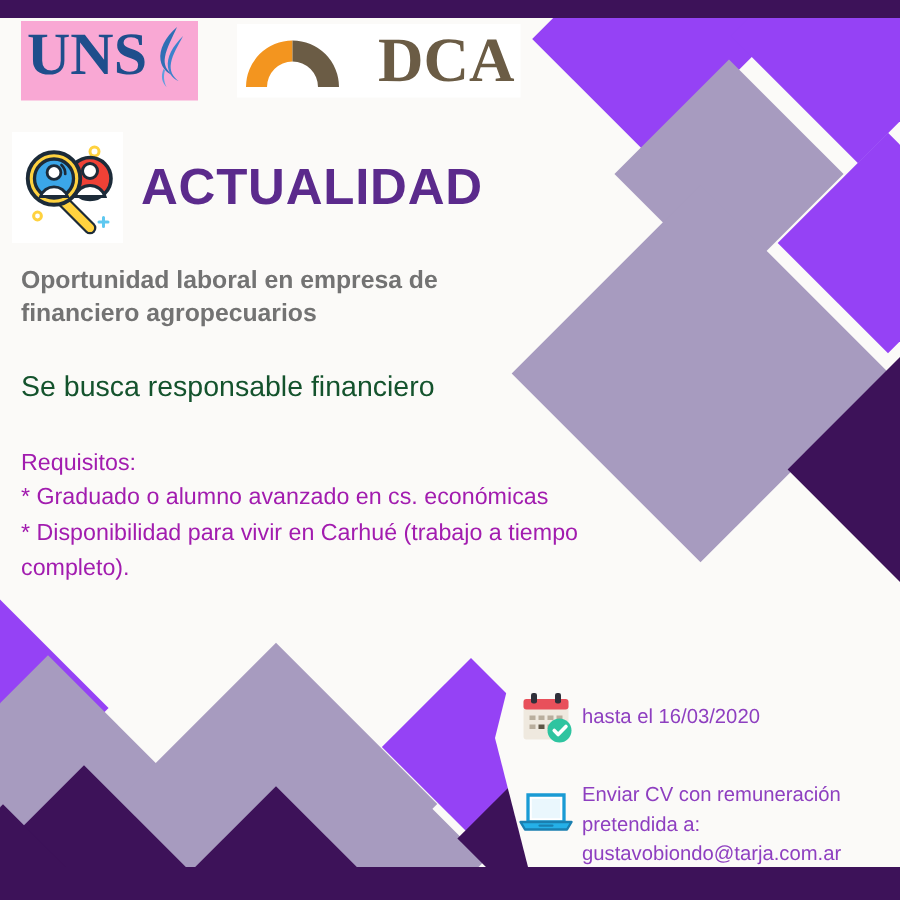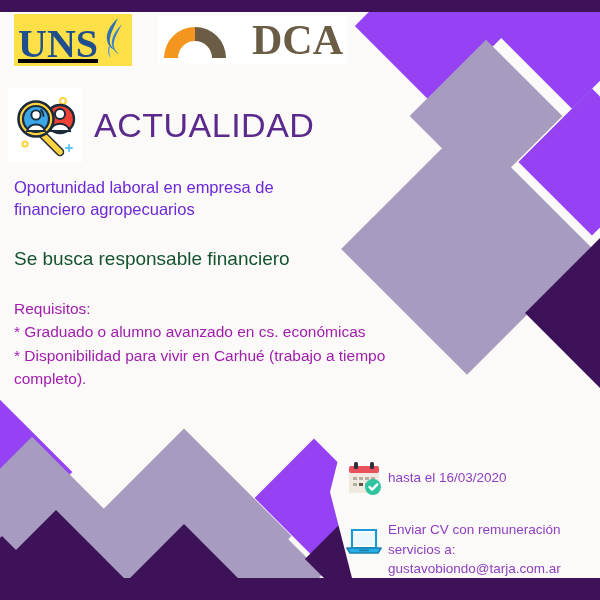--- a/index.html
+++ b/index.html
@@ -46,24 +46,23 @@
     position: absolute;
     top: 14px;
     left: 14px;
     display: flex;
     align-items: center;
     gap: 26px;
     z-index: 5;
   }
   .uns-logo {
     display: flex;
-    align-items: flex-end;
-    background: #fde047;
+    align-items: flex-start;
+    background: #f9a8d4;
     padding: 2px 6px 2px 4px;
-    text-decoration: underline;
   }
   .uns-text {
     font-family: "Liberation Serif", serif;
     font-size: 40px;
     font-weight: 700;
     letter-spacing: 0px;
     color: #1f4e8c;
     line-height: 1;
   }
   .uns-flame { margin-left: 2px; }
@@ -94,38 +93,38 @@
     z-index: 5;
   }
   .actualidad-icon {
     width: 74px;
     height: 74px;
     background: #ffffff;
     display: block;
   }
   .actualidad-title {
     font-size: 34px;
-    font-weight: 400;
+    font-weight: 700;
     color: #5b2a8c;
     letter-spacing: 0.5px;
     line-height: 1;
   }
 
   
   .copy {
     position: absolute;
     left: 14px;
     top: 176px;
     width: 430px;
     z-index: 5;
   }
   .headline {
     font-size: 16.5px;
-    font-weight: 400;
-    color: #6d28d9;
+    font-weight: 700;
+    color: #737373;
     line-height: 1.35;
     margin: 0;
   }
   .subhead {
     font-size: 19px;
     font-weight: 400;
     color: #14532d;
     margin: 26px 0 0 0;
     line-height: 1.3;
   }
@@ -294,20 +293,20 @@
       <span class="contact-icon">
         <svg width="40" height="40" viewBox="0 0 40 40" aria-hidden="true">
           <path d="M8 10 h24 v18 h-24 z" fill="#ffffff" stroke="#1a9bd4" stroke-width="2.2"></path>
           <rect x="10.5" y="12.5" width="19" height="13" fill="#eaf7fd"></rect>
           <path d="M3 28 h34 l-3 5 h-28 z" fill="#25b0e8" stroke="#1a7fb0" stroke-width="1.6" stroke-linejoin="round"></path>
           <rect x="15" y="29.6" width="10" height="1.6" rx="0.8" fill="#1a7fb0"></rect>
         </svg>
       </span>
       <span class="contact-text">
         <span>Enviar CV con remuneración</span><br>
-        <span>servicios a:</span><br>
+        <span>pretendida a:</span><br>
         <span>gustavobiondo@tarja.com.ar</span>
       </span>
     </div>
 
   </div>
 
 </div>
 
 </body></html>

